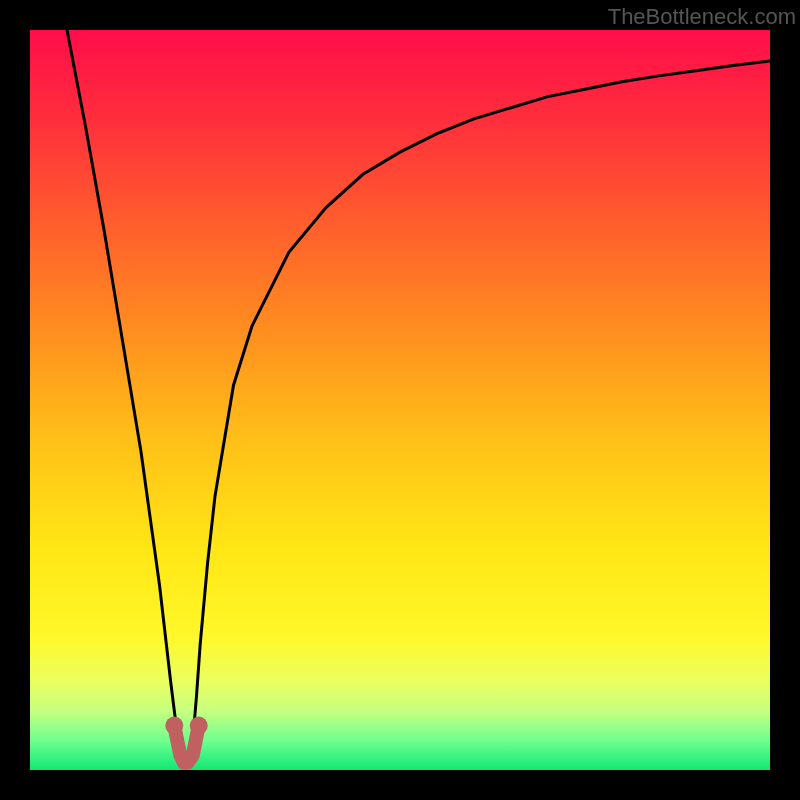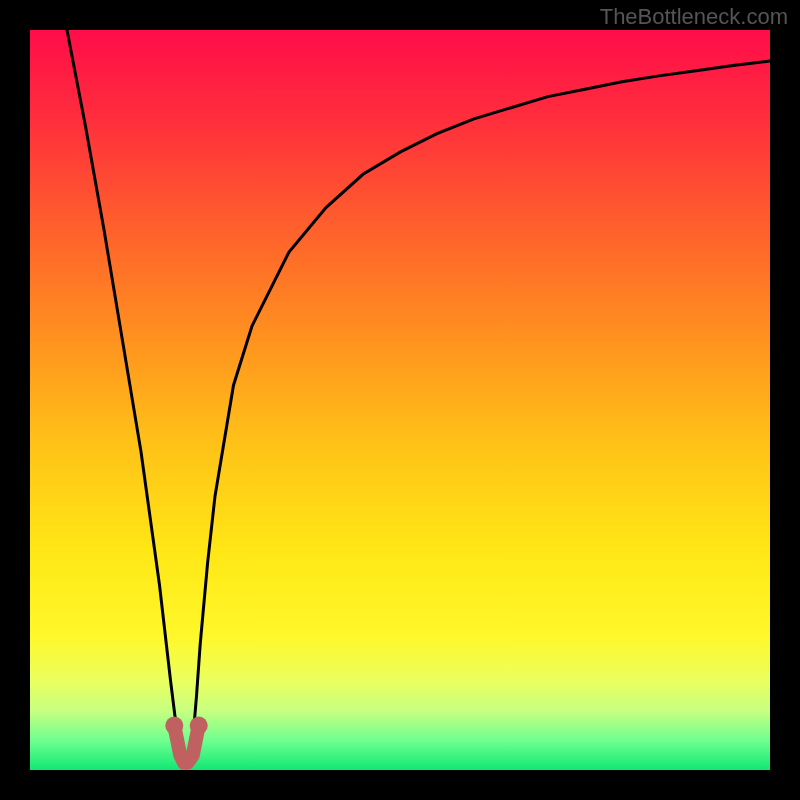--- a/index.html
+++ b/index.html
@@ -14,21 +14,21 @@
     position: absolute;
     left: 0;
     top: 0;
     width: 800px;
     height: 800px;
     background: #000;
   }
   .watermark {
     position: absolute;
     top: 4px;
-    right: 12px;
+    right: 4px;
     color: #555;
     font-family: Arial, Helvetica, sans-serif;
     font-size: 22px;
     font-weight: 500;
     letter-spacing: 0px;
     user-select: none;
   }
   svg {
     position: absolute;
     left: 0;

